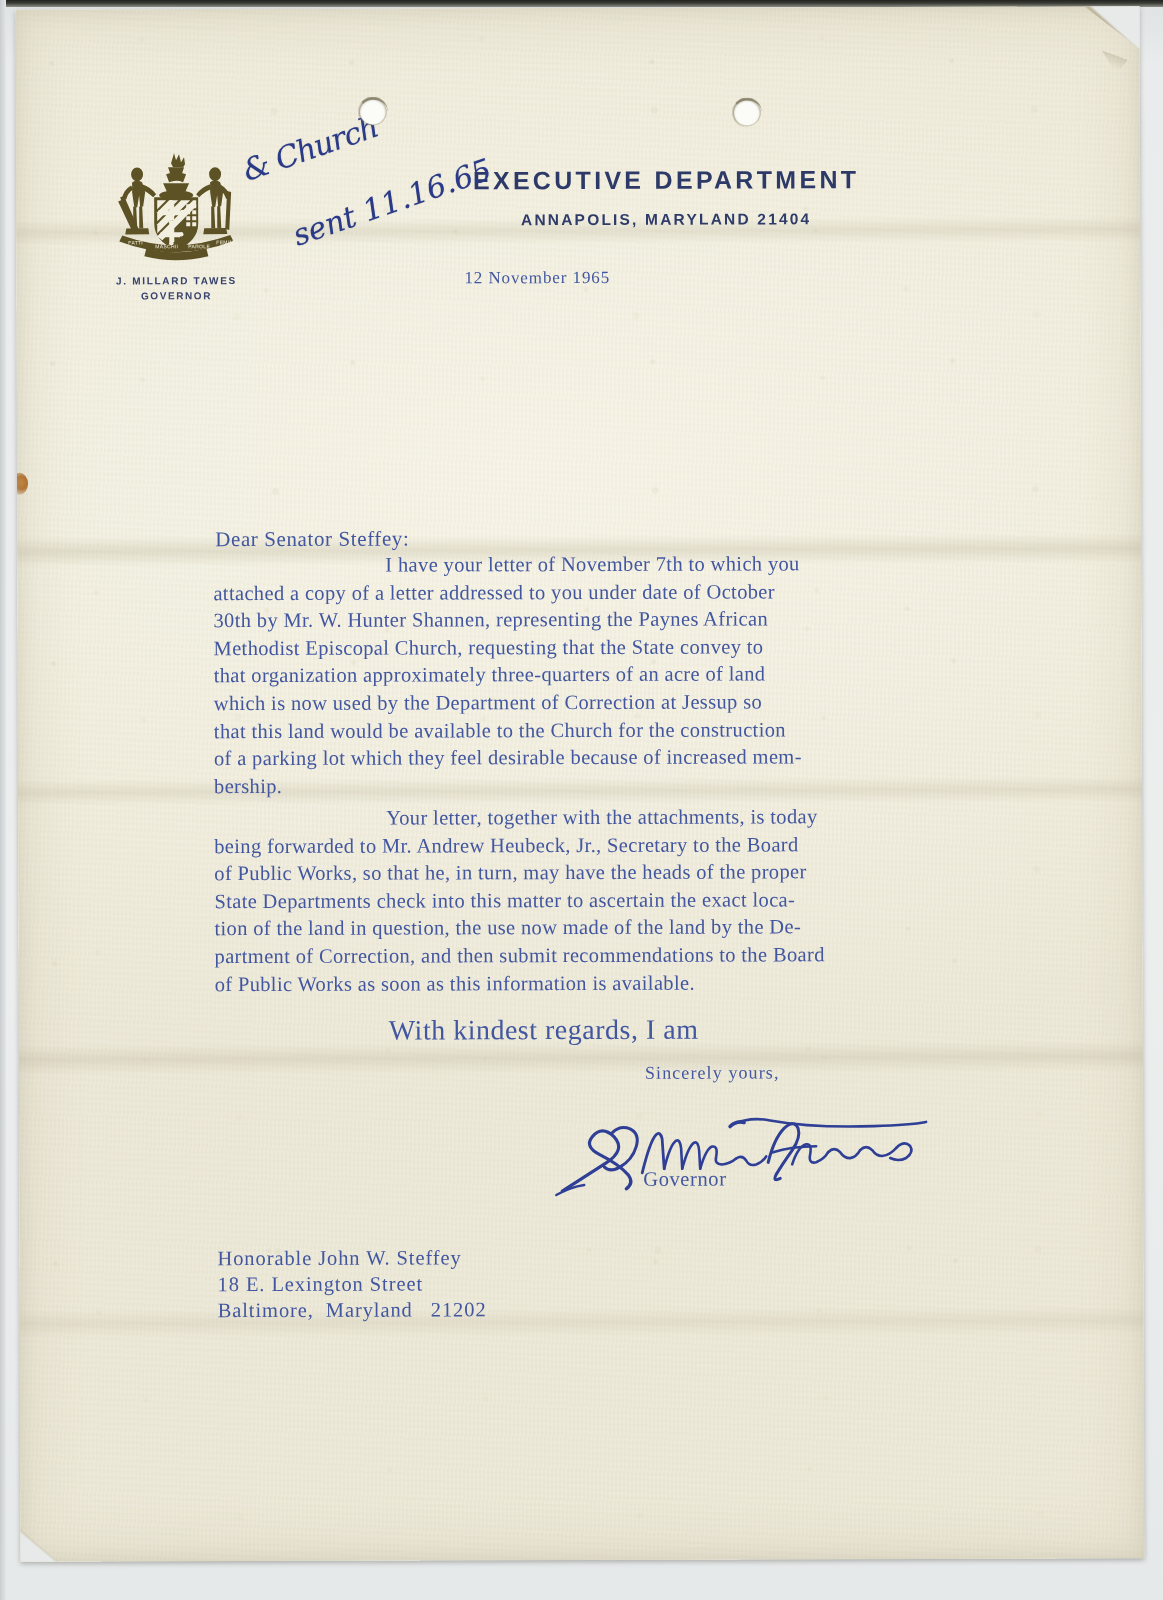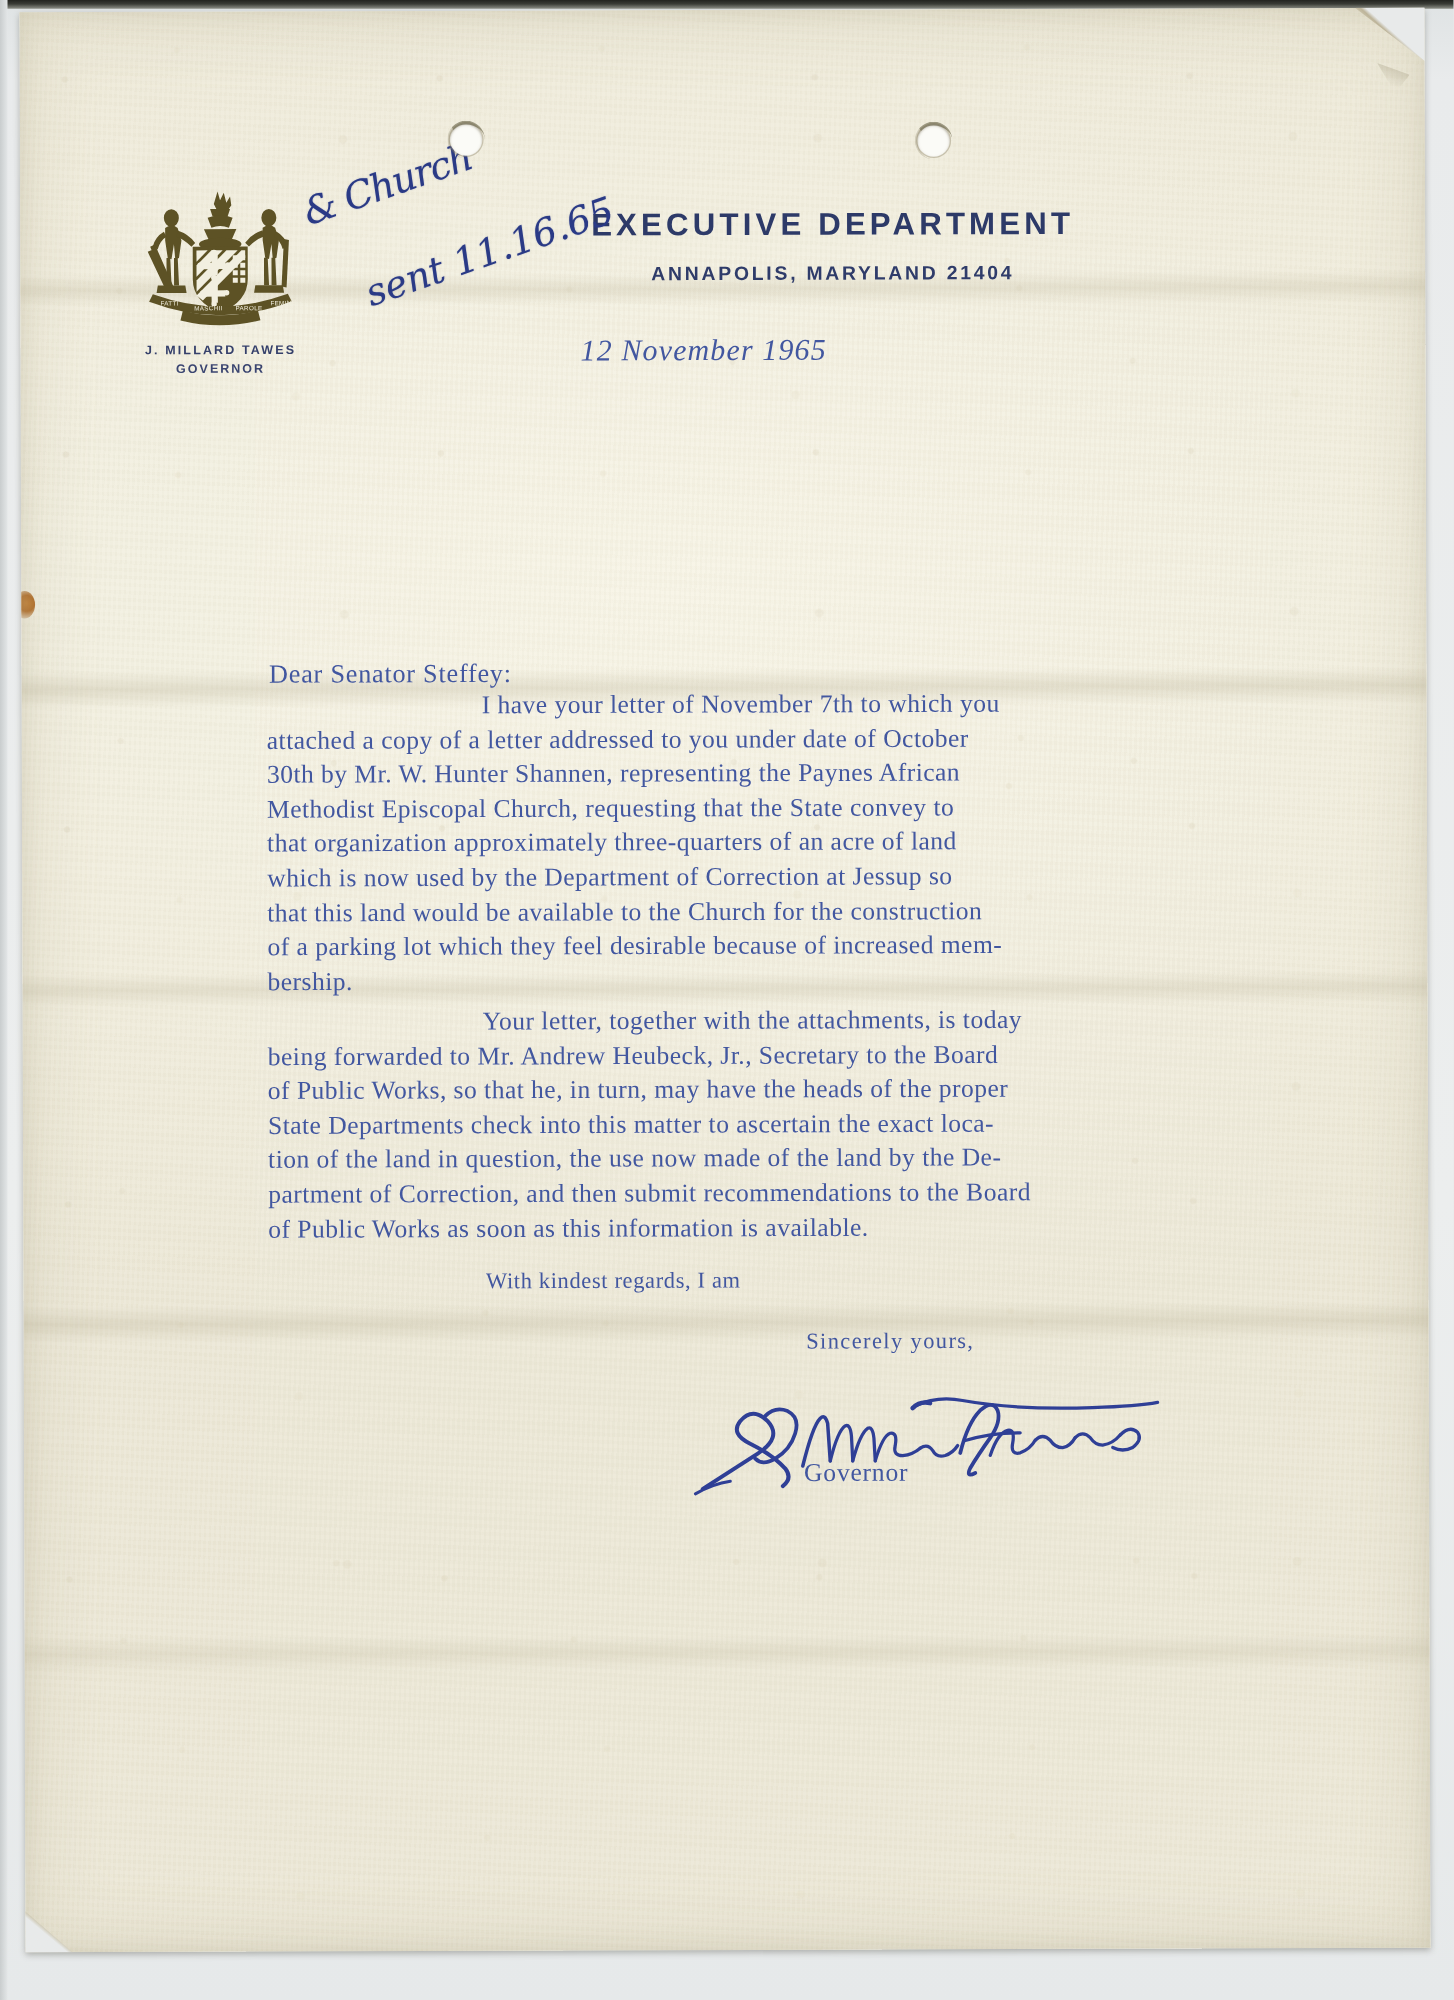--- a/index.html
+++ b/index.html
@@ -226,23 +226,22 @@
   
   .tw {
     font-family: "Liberation Serif", serif;
     color: #4257a0;
     -webkit-font-smoothing: none;
   }
 
   #date-line {
     position: absolute;
     left: 448px; top: 260px;
-    font-size: 24px;
+    font-size: 17px;
     letter-spacing: 0.9px;
-    font-style: italic;
   }
 
   #salutation {
     position: absolute;
     left: 198px; top: 494px;
     font-size: 21px;
     letter-spacing: 0.6px;
     margin-top: 24px;
   }
 
@@ -257,21 +256,21 @@
   }
   #para-1 { top: 543px; }
   #para-2 { top: 796px; }
 
   .para .ln { display: block; white-space: nowrap; }
   .para .ln.indent { padding-left: 172px; }
 
   #closing-regards {
     position: absolute;
     left: 370px; top: 1006px;
-    font-size: 18px;
+    font-size: 28px;
     letter-spacing: 0.5px;
   }
   #closing-sincerely {
     position: absolute;
     left: 626px; top: 1055px;
     font-size: 18px;
     letter-spacing: 1.1px;
   }
   #sig-title {
     position: absolute;
@@ -449,20 +448,25 @@
           <path d="M178 22 Q196 14 216 18 Q260 26 320 24 Q356 23 372 20" stroke-width="2.6"></path>
           <path d="M176 24 Q182 18 190 20" stroke-width="3.6"></path>
 
           <path d="M2 92 Q16 84 30 82" stroke-width="2.4"></path>
         </g>
       </svg>
     </div>
 
     <div id="sig-title" class="tw">Governor</div>
 
+    <div id="address-block" class="tw">
+      <span class="aln">Honorable John W. Steffey</span>
+      <span class="aln">18 E. Lexington Street</span>
+      <span class="aln">Baltimore,  Maryland   21202</span>
+    </div>
 
     <div class="punch" id="punch-left">
         <span class="punch-rim"></span>
       </div>
     <div class="punch" id="punch-right">
         <span class="punch-rim"></span>
       </div>
     <div class="rust-mark"></div>
 
     <div class="edge-shade"></div>

